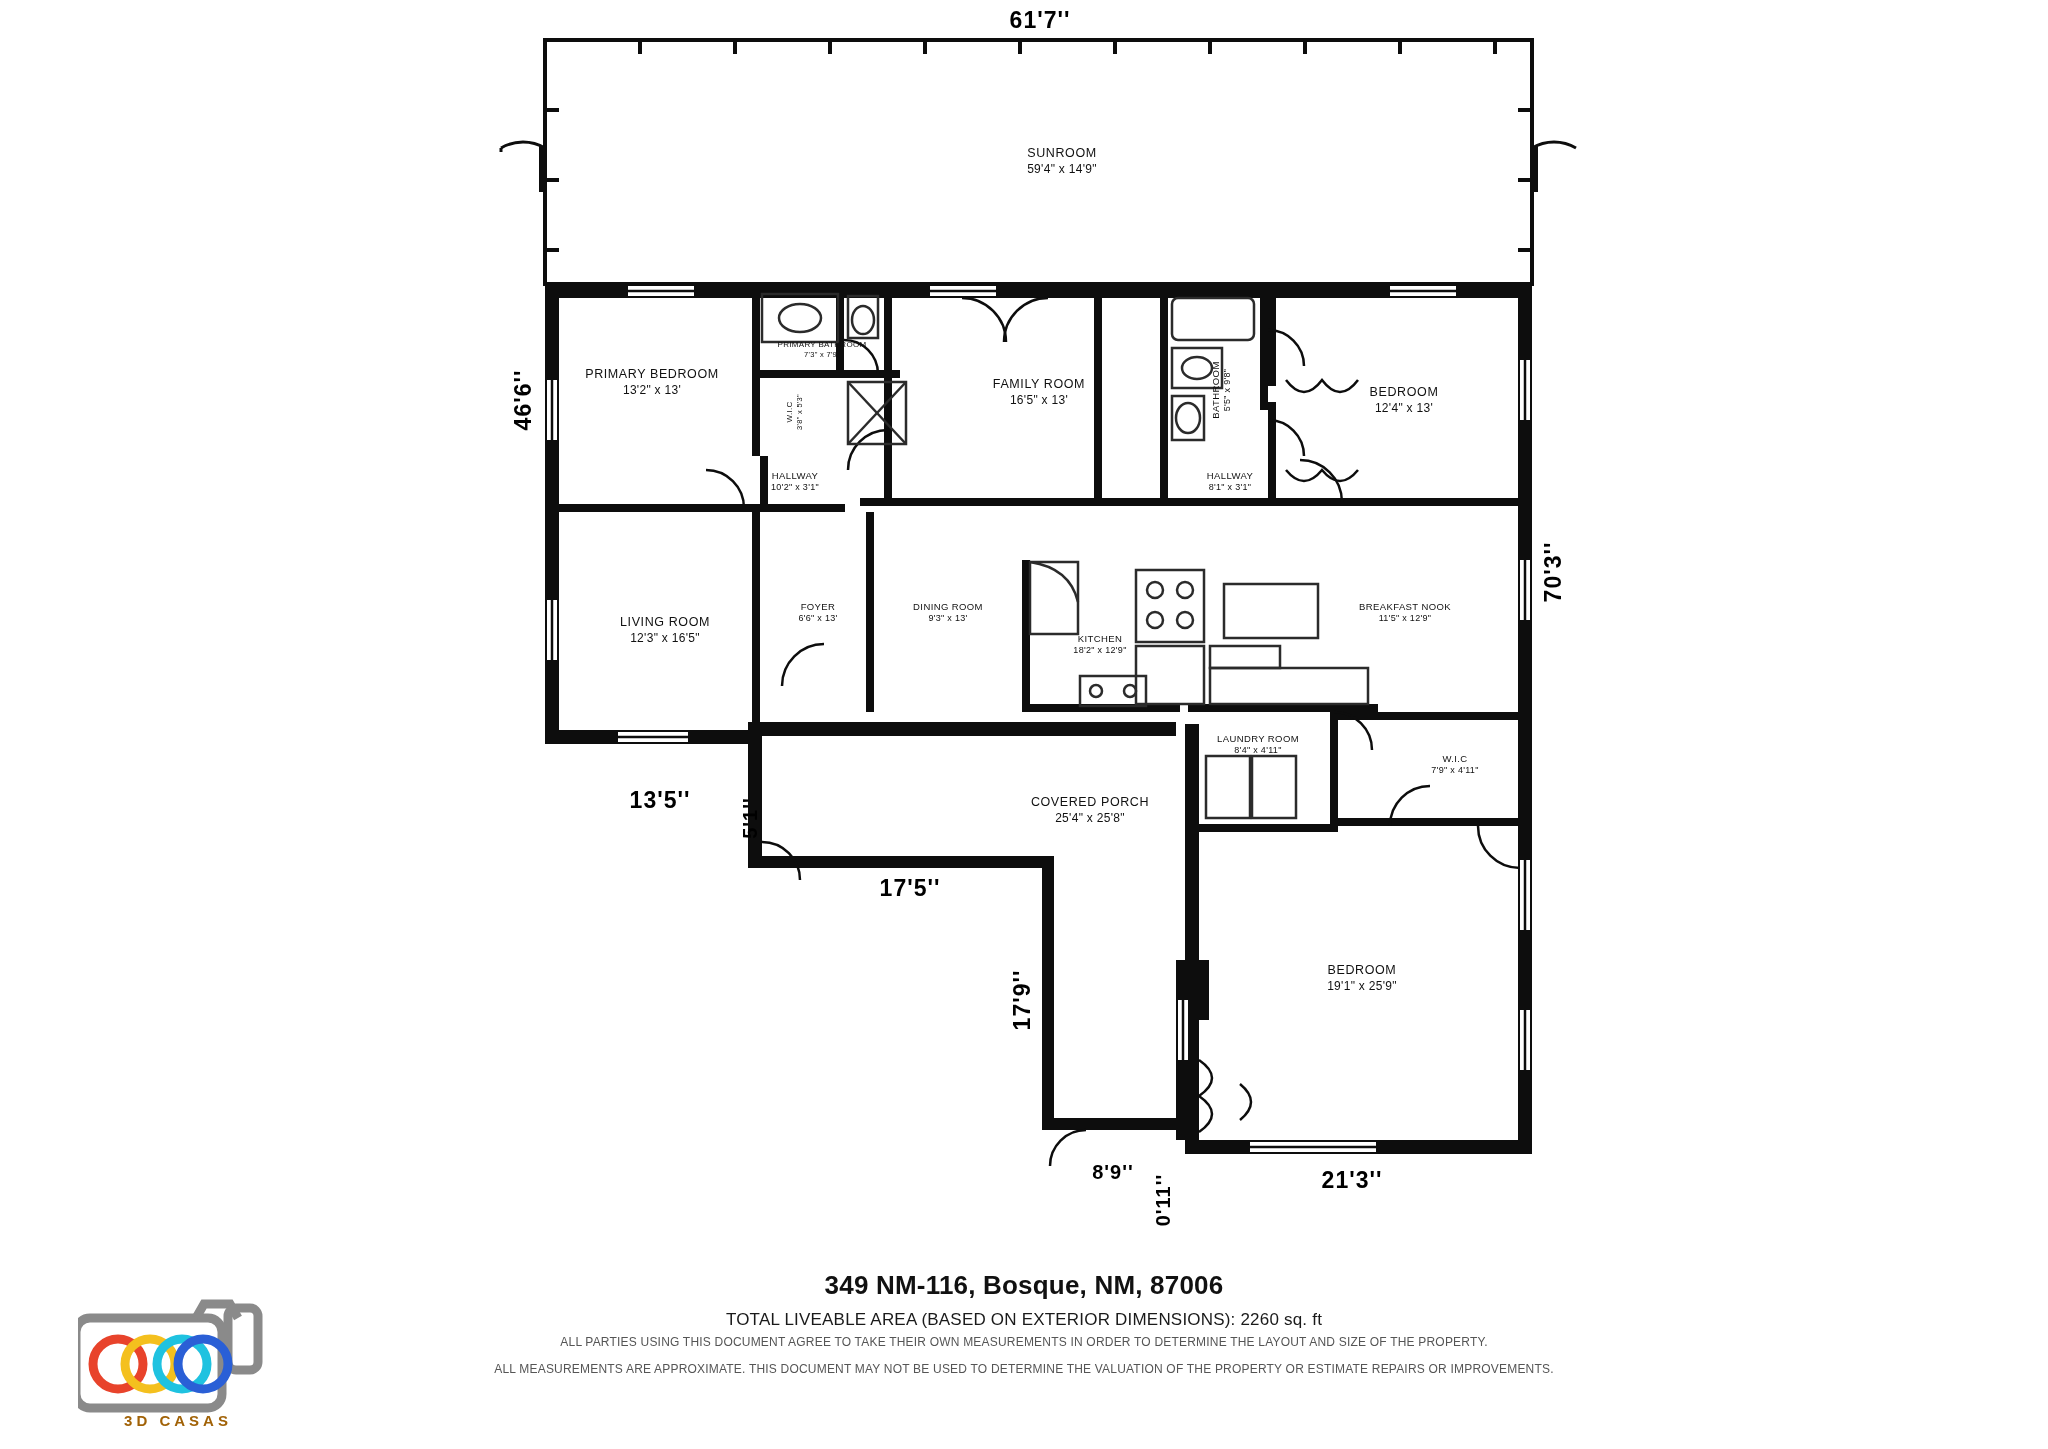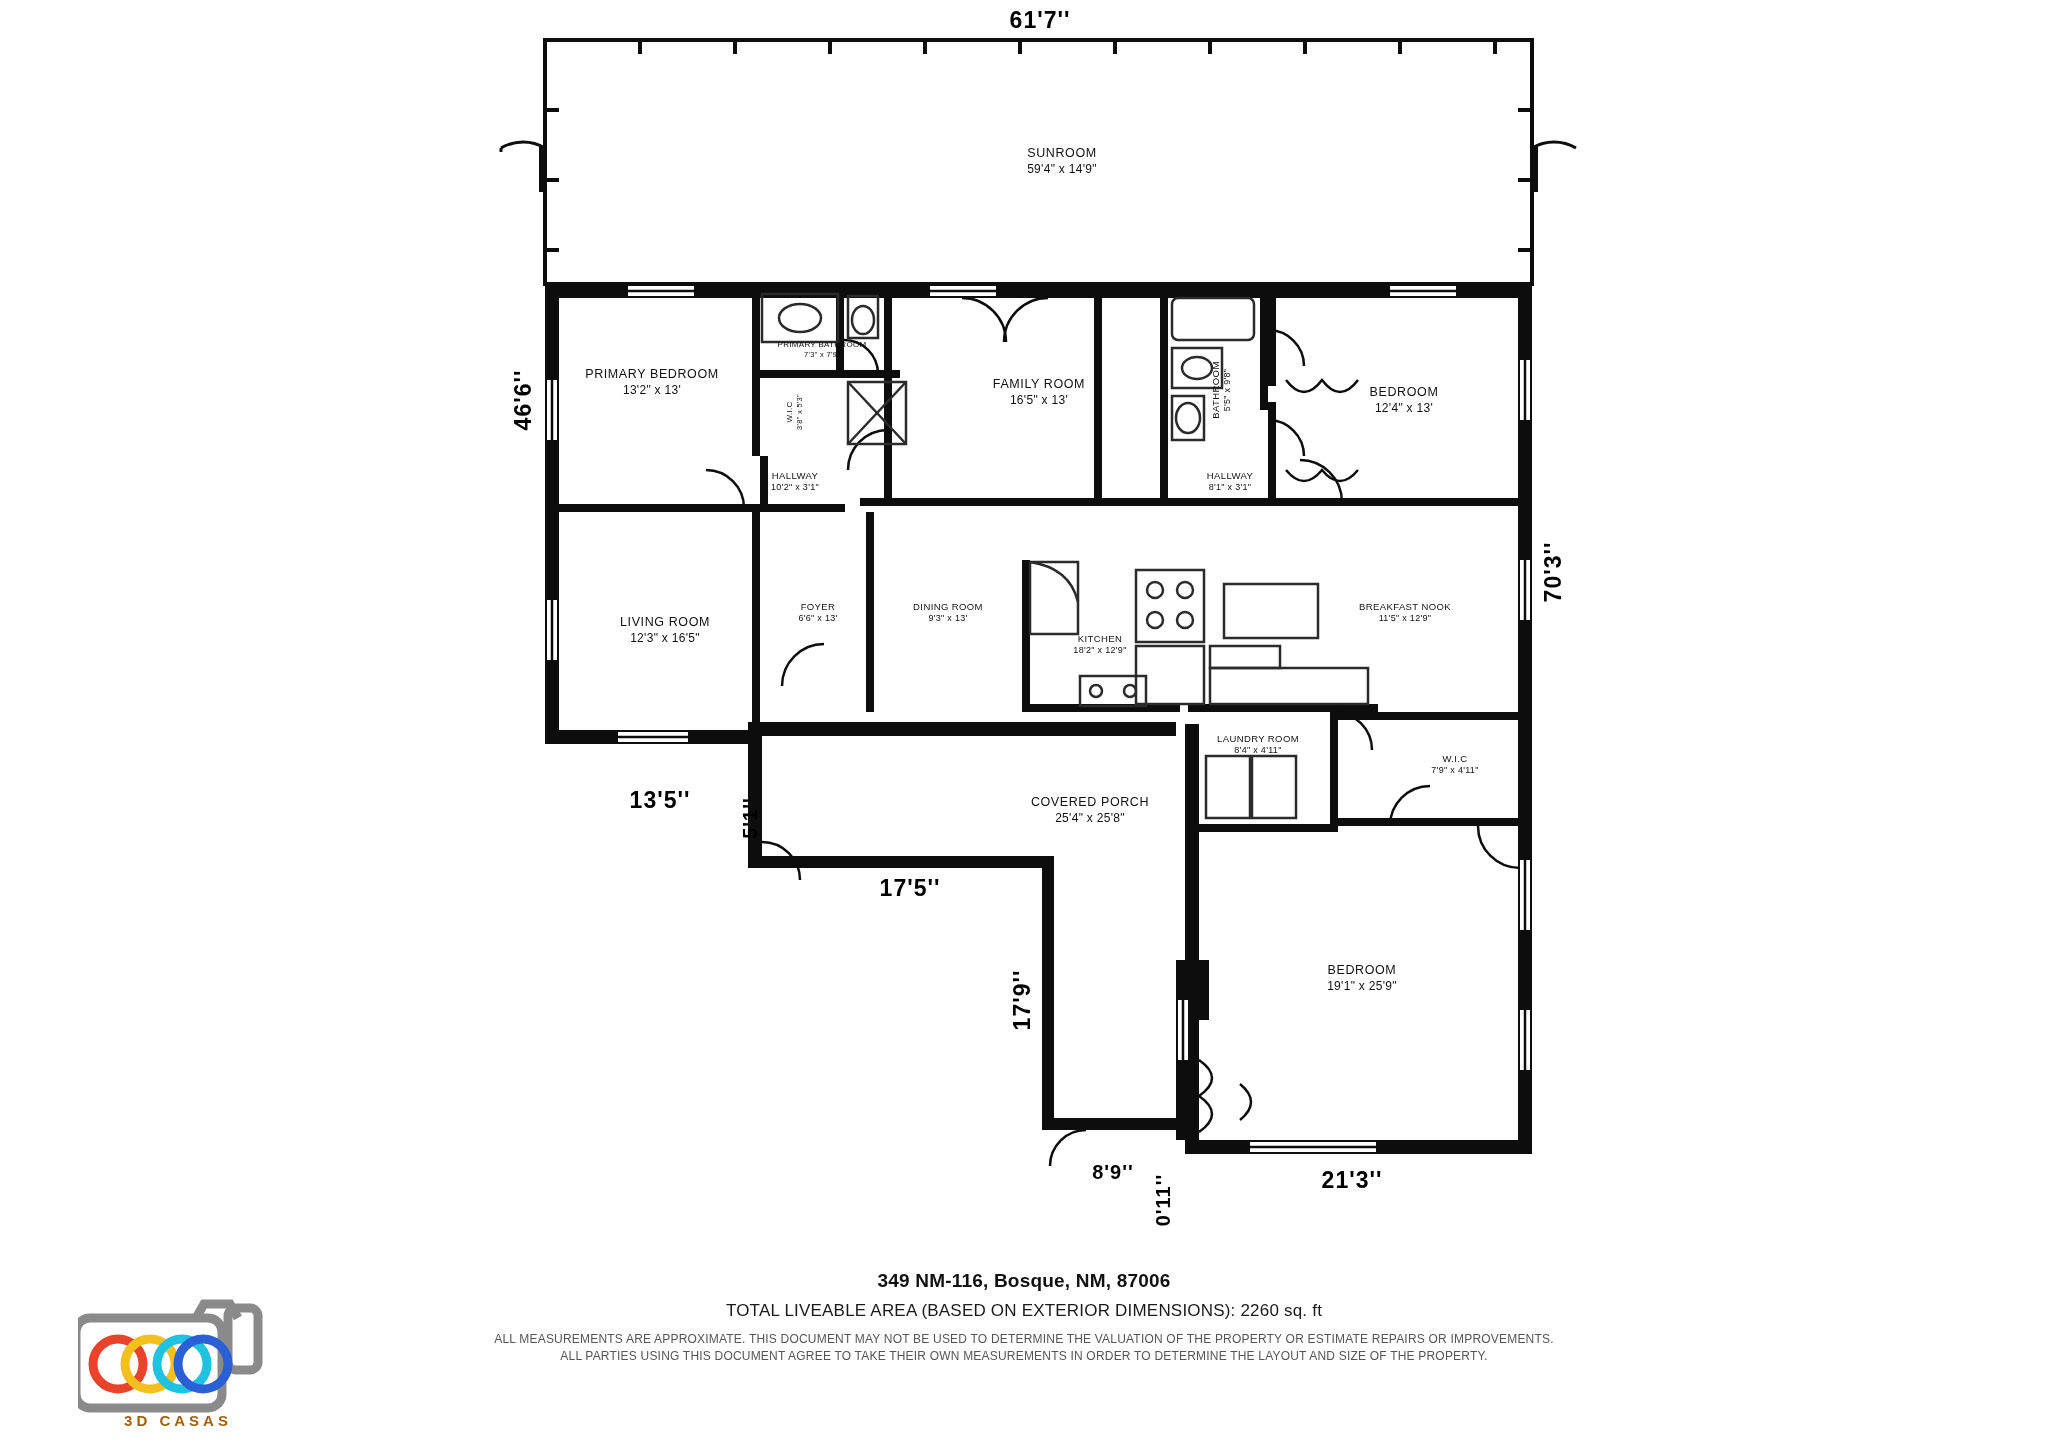--- a/index.html
+++ b/index.html
@@ -65,21 +65,21 @@
 
   
   #footer {
     position: absolute;
     left: 0;
     top: 1270px;
     width: 2048px;
     text-align: center;
   }
   #addr {
-    font-size: 19px;
+    font-size: 26px;
     font-weight: bold;
     letter-spacing: 0.2px;
     color: #111;
     margin-bottom: 9px;
   }
   .foot-line {
     font-size: 17px;
     color: #1a1a1a;
     margin-bottom: 4px;
     letter-spacing: 0.2px;
@@ -434,15 +434,15 @@
     <circle cx="72" cy="86" r="25" stroke="#f4c01e"></circle>
     <circle cx="104" cy="86" r="25" stroke="#1fc2e0"></circle>
     <circle cx="125" cy="86" r="25" stroke="#2a5fd6"></circle>
   </g>
 </svg>
 <div id="logo-text">3D CASAS</div>
 
 <div id="footer">
   <div id="addr">349 NM-116, Bosque, NM, 87006</div>
   <div class="foot-line">TOTAL LIVEABLE AREA (BASED ON EXTERIOR DIMENSIONS): 2260 sq. ft</div>
+  <div class="disclaimer" style="margin-top:0;">ALL PARTIES USING THIS DOCUMENT AGREE TO TAKE THEIR OWN MEASUREMENTS IN ORDER TO DETERMINE THE LAYOUT AND SIZE OF THE PROPERTY.</div>
   <div class="disclaimer">ALL MEASUREMENTS ARE APPROXIMATE. THIS DOCUMENT MAY NOT BE USED TO DETERMINE THE VALUATION OF THE PROPERTY OR ESTIMATE REPAIRS OR IMPROVEMENTS.</div>
-  <div class="disclaimer" style="margin-top:0;">ALL PARTIES USING THIS DOCUMENT AGREE TO TAKE THEIR OWN MEASUREMENTS IN ORDER TO DETERMINE THE LAYOUT AND SIZE OF THE PROPERTY.</div>
 </div>
 
 </body></html>

